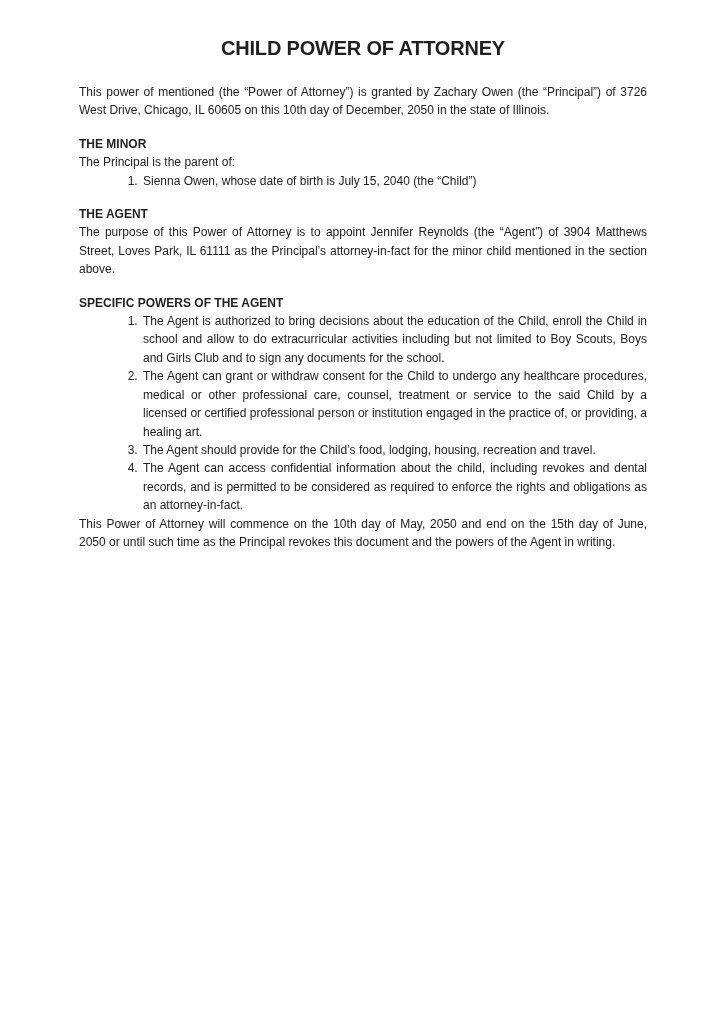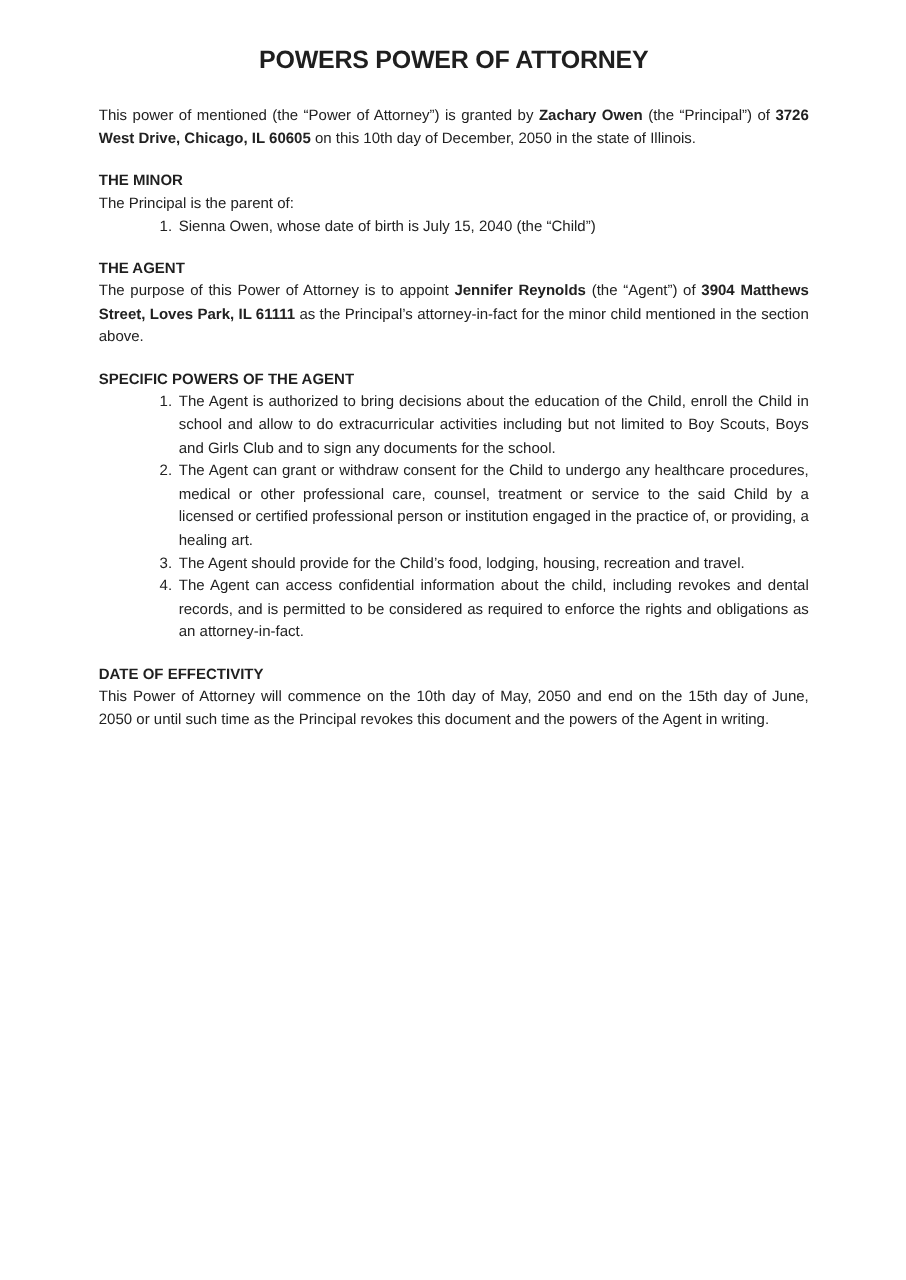--- a/index.html
+++ b/index.html
@@ -46,28 +46,28 @@
   }
   ol.doc-list {
     margin: 0;
     padding: 0 0 0 42px;
   }
   ol.doc-list li {
     text-align: justify;
     padding-left: 2px;
     margin-left: 20px;
   }
-  b { font-weight: bold; margin-top: 16px; }
+  b { font-weight: normal; margin-top: 16px; }
 </style>
 </head>
 <body>
 
 <div class="page">
 
-  <h1 class="doc-title">POWERS POWER OF ATTORNEY</h1>
+  <h1 class="doc-title">CHILD POWER OF ATTORNEY</h1>
 
   <p class="intro"><span>This power of mentioned (the “Power of Attorney”) is granted by </span><b>Zachary Owen</b><span> (the “Principal”) of </span><b>3726 West Drive, Chicago, IL 60605</b><span> on this 10th day of December, 2050 in the state of Illinois.</span></p>
 
   <section>
     <h2 class="section-heading">THE MINOR</h2>
     <p class="section-lead">The Principal is the parent of:</p>
     <ol class="doc-list">
       <li>Sienna Owen, whose date of birth is July 15, 2040 (the “Child”)</li>
     </ol>
   </section>
@@ -82,17 +82,16 @@
     <ol class="doc-list">
       <li>The Agent is authorized to bring decisions about the education of the Child, enroll the Child in school and allow to do extracurricular activities including but not limited to Boy Scouts, Boys and Girls Club and to sign any documents for the school.</li>
       <li>The Agent can grant or withdraw consent for the Child to undergo any healthcare procedures, medical or other professional care, counsel, treatment or service to the said Child by a licensed or certified professional person or institution engaged in the practice of, or providing, a healing art.</li>
       <li>The Agent should provide for the Child’s food, lodging, housing, recreation and travel.</li>
       <li>The Agent can access confidential information about the child, including revokes and dental records, and is permitted to be considered as required to enforce the rights and obligations as an attorney-in-fact.</li>
     </ol>
   </section>
 
 
   <section>
-    <h2 class="section-heading">DATE OF EFFECTIVITY</h2>
     <p class="section-body">This Power of Attorney will commence on the 10th day of May, 2050 and end on the 15th day of June, 2050 or until such time as the Principal revokes this document and the powers of the Agent in writing.</p>
   </section>
 
 </div>
 
 </body></html>

